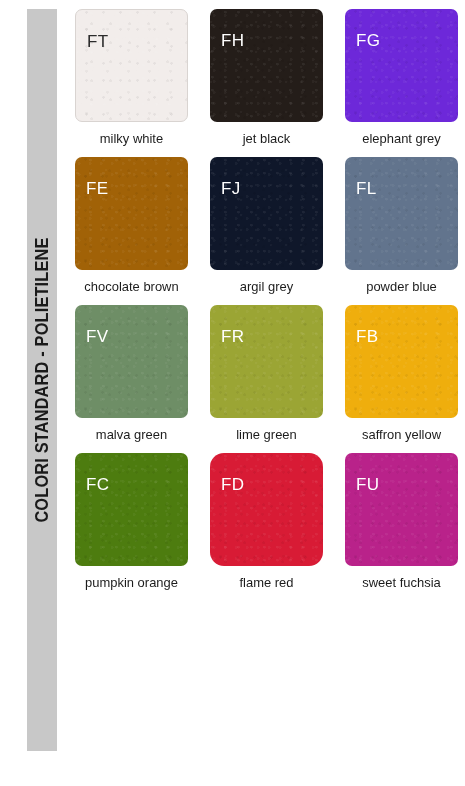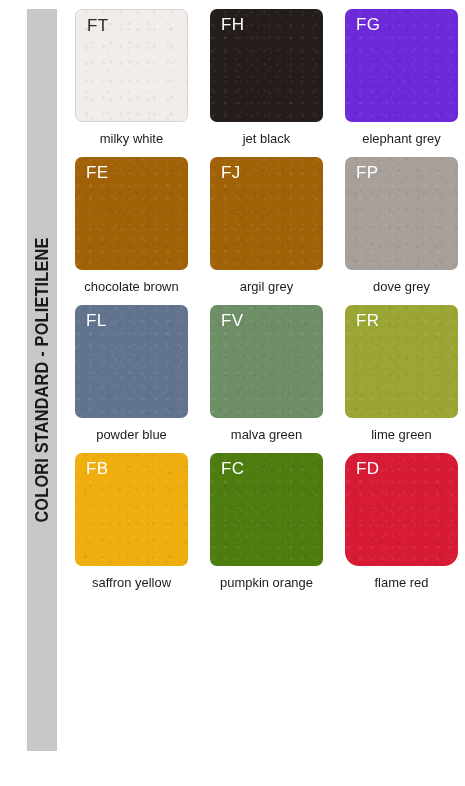--- a/index.html
+++ b/index.html
@@ -87,21 +87,21 @@
       radial-gradient(circle at 8% 86%, rgba(255,255,255,0.05) 0 1.1px, rgba(0,0,0,0) 1.5px),
       radial-gradient(circle at 50% 92%, rgba(0,0,0,0.04) 0 1.2px, rgba(0,0,0,0) 1.6px);
     background-size: 13px 13px, 17px 17px, 11px 11px, 19px 19px, 15px 15px, 21px 21px;
     opacity: 0.9;
   }
   .swatch.light {
     border: 1px solid #d9d4d1;
   }
   .code {
     position: absolute;
-    top: 7px;
+    top: 23px;
     left: 11px;
     z-index: 2;
     font-family: "Liberation Sans Narrow", "Liberation Sans", sans-serif;
     font-size: 17px;
     line-height: 1;
     letter-spacing: 0.3px;
   }
   .caption {
     margin-top: 9px;
     text-align: center;
@@ -141,30 +141,24 @@
           </div>
           <div class="caption">elephant grey</div>
         </div>
         <div class="cell">
           <div class="swatch" style="background: #a16207;">
             <span class="code" style="color: rgb(255, 255, 255);">FE</span>
           </div>
           <div class="caption">chocolate brown</div>
         </div>
         <div class="cell">
-          <div class="swatch" style="background: #a16207;">
+          <div class="swatch" style="background: #0f172a;">
             <span class="code" style="color: rgb(255, 255, 255);">FJ</span>
           </div>
           <div class="caption">argil grey</div>
-        </div>
-        <div class="cell">
-          <div class="swatch" style="background: rgb(167, 159, 154);">
-            <span class="code" style="color: rgb(255, 255, 255);">FP</span>
-          </div>
-          <div class="caption">dove grey</div>
         </div>
         <div class="cell">
           <div class="swatch" style="background: rgb(98, 116, 141);">
             <span class="code" style="color: rgb(255, 255, 255);">FL</span>
           </div>
           <div class="caption">powder blue</div>
         </div>
         <div class="cell">
           <div class="swatch" style="background: rgb(110, 142, 102);">
             <span class="code" style="color: rgb(255, 255, 255);">FV</span>
@@ -188,16 +182,22 @@
             <span class="code" style="color: rgb(255, 255, 255);">FC</span>
           </div>
           <div class="caption">pumpkin orange</div>
         </div>
         <div class="cell">
           <div class="swatch" style="background: rgb(216, 27, 53); border-radius: 14px;">
             <span class="code" style="color: rgb(255, 255, 255);">FD</span>
           </div>
           <div class="caption">flame red</div>
         </div>
+        <div class="cell">
+          <div class="swatch" style="background: rgb(185, 34, 138);">
+            <span class="code" style="color: rgb(255, 255, 255);">FU</span>
+          </div>
+          <div class="caption">sweet fuchsia</div>
+        </div>
       </div>
   </div>
 
 </div>
 
 </body></html>

